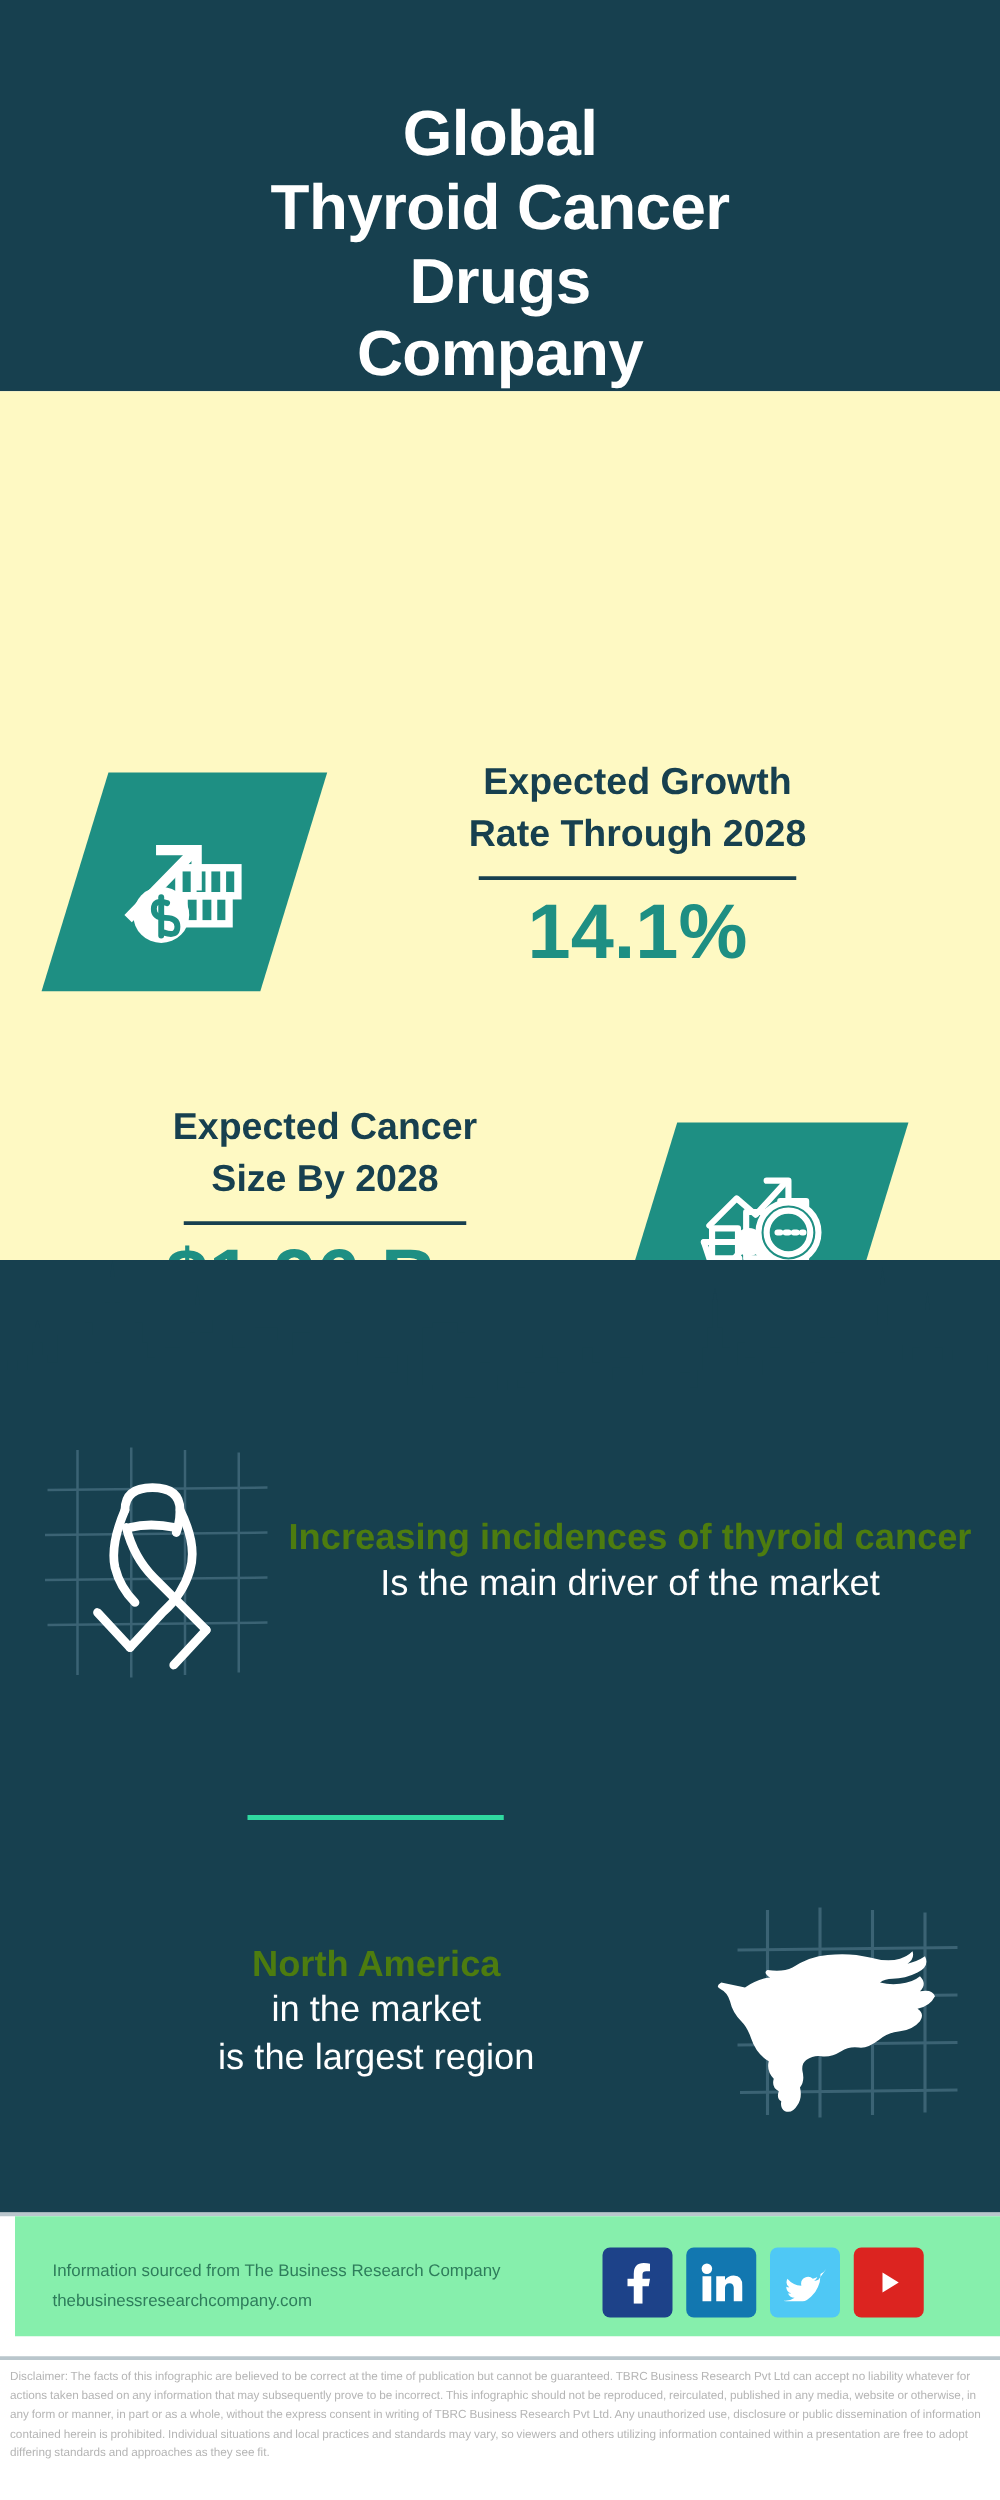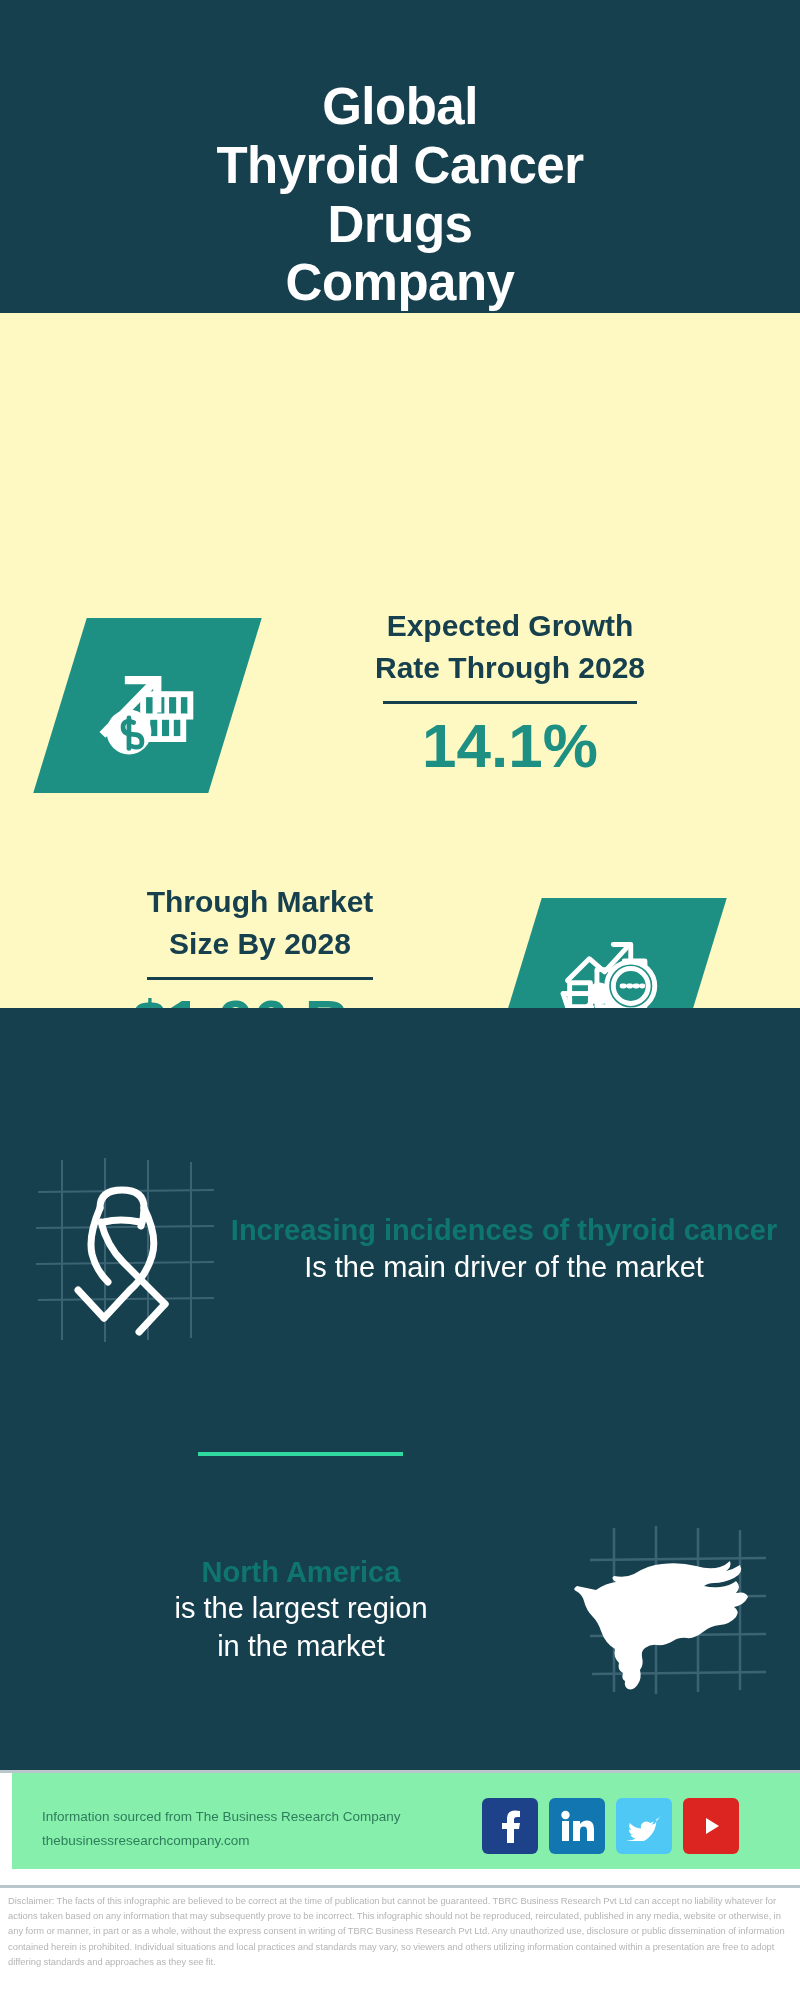--- a/index.html
+++ b/index.html
@@ -114,21 +114,21 @@
   .panel-icon {
     position: relative;
     flex: 0 0 auto;
   }
   .panel-text {
     flex: 1 1 auto;
     text-align: center;
     color: #ffffff;
   }
   .panel-head {
-    color: #0f766e;
+    color: #4d7c0f;
     font-size: 29px;
     font-weight: bold;
     line-height: 1.22;
   }
   .panel-sub {
     color: #ffffff;
     font-size: 29px;
     font-weight: normal;
     line-height: 1.3;
   }
@@ -230,21 +230,21 @@
     </div>
 
     <div class="stat-block" style="left:280px; top:292px; width:460px;">
       <div class="stat-title">Expected Growth</div>
       <div class="stat-title">Rate Through 2028</div>
       <div class="stat-rule" style="width:254px;"></div>
       <div class="stat-value">14.1%</div>
     </div>
 
     <div class="stat-block" style="left:40px; top:568px; width:440px;">
-      <div class="stat-title">Through Market</div>
+      <div class="stat-title">Expected Cancer</div>
       <div class="stat-title">Size By 2028</div>
       <div class="stat-rule" style="width:226px;"></div>
       <div class="stat-value">$1.96 Bn</div>
     </div>
 
     <div class="para-tile" style="left:515px; top:585px; width:185px; height:175px;">
       <div class="para-inner">
         <svg width="120" height="120" viewBox="0 0 110 110" fill="none" stroke="#ffffff" stroke-width="4.5" stroke-linecap="round" stroke-linejoin="round">
 
           <path d="M18 50 L38 30 L52 42 L74 18"></path>
@@ -322,22 +322,22 @@
       <div class="panel-head">Increasing incidences of thyroid cancer</div>
       <div class="panel-sub">Is the main driver of the market</div>
     </div>
   </div>
 
   <div class="green-divider" style="left:198px; top:1452px; width:205px;"></div>
 
   <div class="panel" style="left:0px; top:1505px; width:800px; height:210px;">
     <div class="panel-text" style="padding-left:32px;">
       <div class="panel-head">North America</div>
+      <div class="panel-sub">in the market</div>
       <div class="panel-sub">is the largest region</div>
-      <div class="panel-sub">in the market</div>
     </div>
     <div class="panel-icon" style="width:230px; height:200px;">
       <svg width="230" height="200" viewBox="0 0 230 200">
         <g stroke="#3B6374" stroke-width="2.5" fill="none">
           <path d="M44 18 L44 182 M86 16 L86 184 M128 18 L128 182 M170 20 L170 180"></path>
           <path d="M20 50 L196 48 M20 88 L196 86 M20 126 L196 124 M22 164 L196 162"></path>
         </g>
         <path fill="#ffffff" d="
           M26 80 q10 -7 20 -8 q-6 -4 -2 -6 q12 2 20 -2 q14 -9 28 -10 q18 -2 34 2
           q14 4 24 1 q6 -2 10 -6 q2 6 -4 10 q8 -2 14 -6 q4 8 -6 13 q-10 5 -20 5

